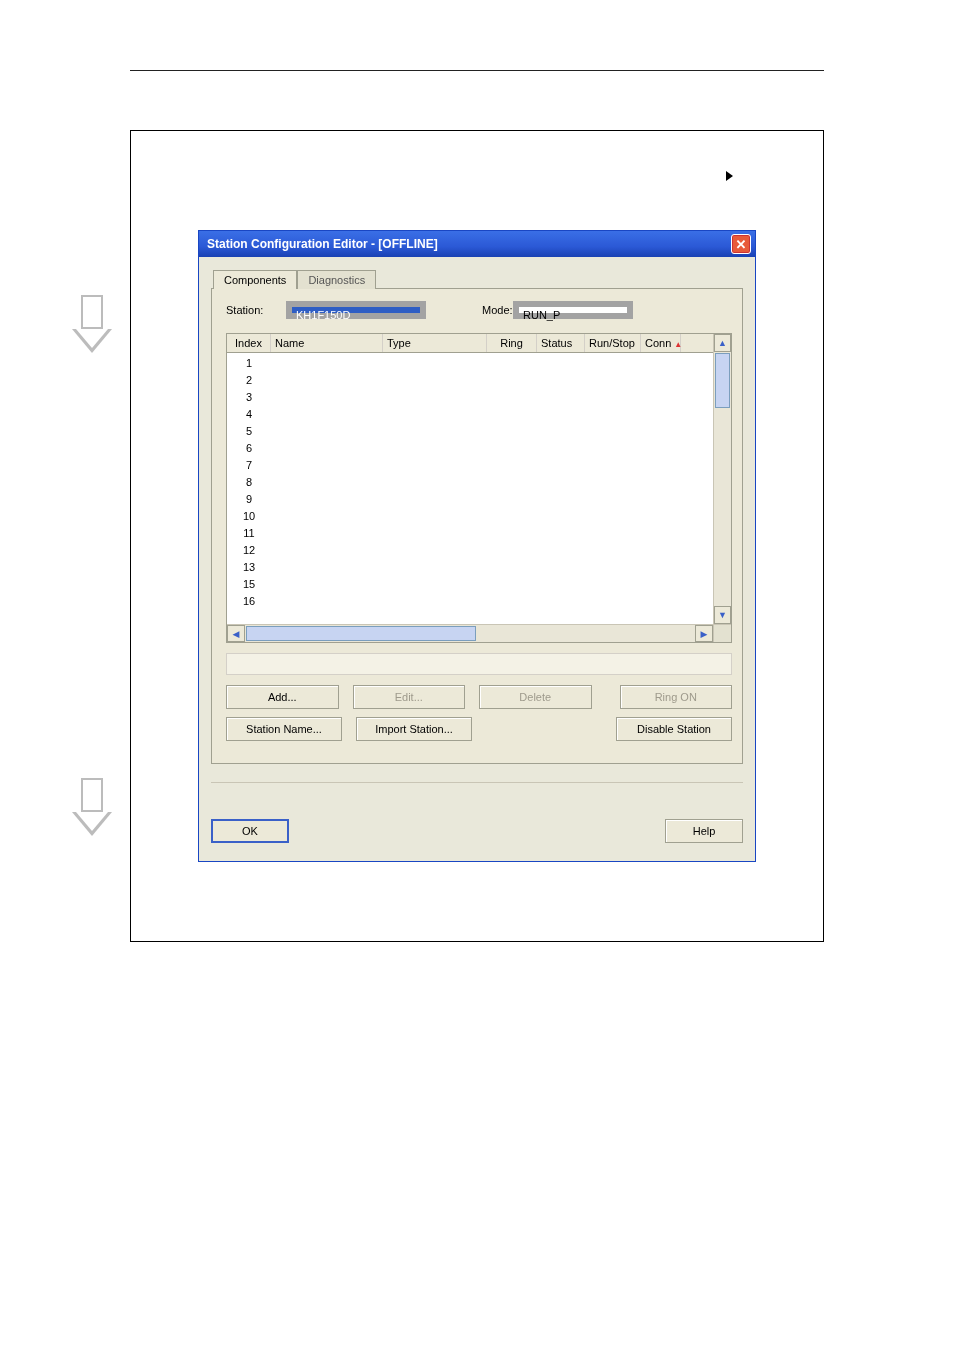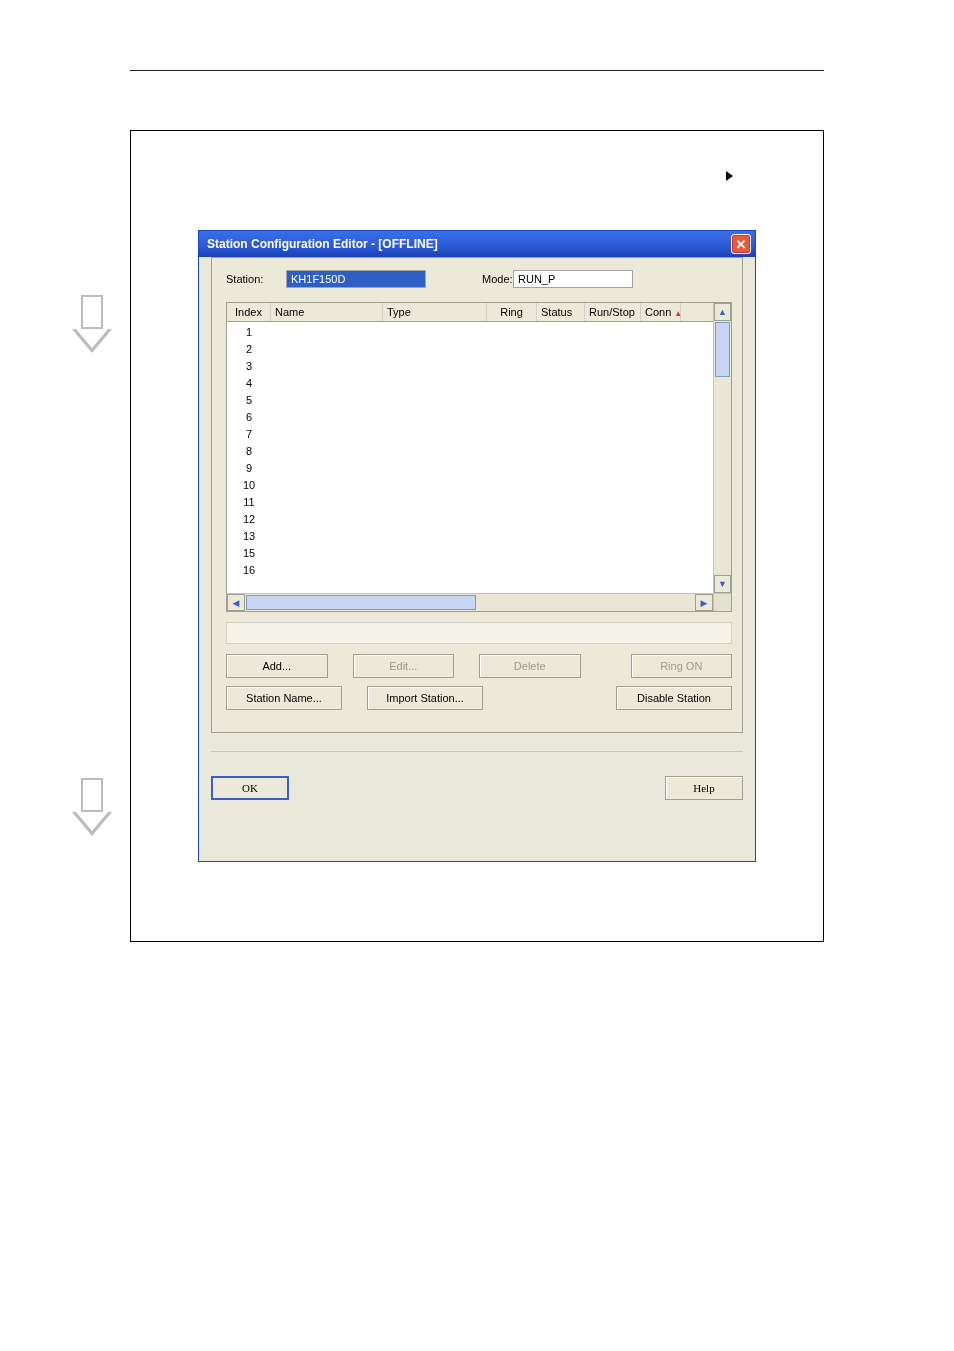--- a/index.html
+++ b/index.html
@@ -17,46 +17,46 @@
   .titlebar { height:26px; background: linear-gradient(#3a6fe6,#2b59d6 60%,#1941b3); display:flex; align-items:center; padding:0 4px; }
   .titlebar .title { color:#fff; font-weight:bold; font-size:12px; flex:1; padding-left:4px;}
   .close-btn { width:20px;height:20px;background:#e85a3a;border:1px solid #fff;border-radius:3px;display:flex;align-items:center;justify-content:center;color:#fff;font-weight:bold;font-size:13px;box-shadow:inset 0 0 0 1px #c33; }
   .tabs { display:flex; margin:12px 0 0 14px; }
   .tab { padding:3px 10px 3px 10px; background:#ece9d8; border:1px solid #a0a090; border-bottom:none; margin-right:0; position:relative; top:1px;}
   .tab.active { background:#ece9d8; z-index:2;}
   .tab.inactive { background:#e3e1d0; color:#555;}
   .tabpanel { margin:0 12px 0 12px; border:1px solid #a0a090; background:#ece9d8; padding:12px 10px 14px 14px; }
   .row-top { display:flex; align-items:center; margin-bottom:14px;}
   .lbl { width:60px; }
-  .textfield { background:#fff; border:1px solid #a3a3a3; padding:2px 4px; height:18px; width:140px; display:inline-block; color:#000;}
+  .textfield { background:#fff; border:6px solid #a3a3a3; padding:2px 4px; height:18px; width:140px; display:inline-block; color:#000;}
   .textfield.sel { background:#2f5ec4;color:#fff;}
   .mode-lbl { margin-left:56px; width:31px;}
   .table-outer { position:relative; border:1px solid #a0a090; background:#fff; height:310px;}
   .table-head { display:flex; background:#ece9d8; border-bottom:1px solid #a0a090;}
   .th { border-right:1px solid #d4d0c8; padding:3px 4px; font-size:11px; position:relative;}
   .th.sorted::after { content:"▲"; color:#d33; font-size:8px; margin-left:3px;}
   .th-index{width:44px;text-align:center;} .th-name{width:112px;} .th-type{width:104px;} .th-ring{width:50px;text-align:center;} .th-status{width:48px;} .th-run{width:56px;} .th-conn{width:40px;}
   .tbody { position:absolute; top:20px; left:0; right:18px; bottom:18px; overflow:hidden;}
   .tr { display:flex; height:17px; align-items:center;}
   .td-index{width:44px;text-align:center;}
   .vscroll { position:absolute; right:0; top:0; width:18px; bottom:18px; background:#e9e6d7; border-left:1px solid #c9c5b5; display:flex; flex-direction:column;}
   .vscroll .btn { height:18px; background:#ece9d8;border:1px solid #a0a090;display:flex;align-items:center;justify-content:center; font-size:9px; color:#3a60c8;}
   .vscroll .thumb { flex:0 0 55px; background:#c7d4f2;border:1px solid #7b9ebd; margin:1px;}
   .vscroll .track { flex:1; }
   .hscroll { position:absolute; left:0; right:18px; bottom:0; height:18px; background:#e9e6d7; border-top:1px solid #c9c5b5; display:flex;}
   .hscroll .btn { width:18px; background:#ece9d8;border:1px solid #a0a090;display:flex;align-items:center;justify-content:center;font-size:9px;color:#3a60c8;}
   .hscroll .thumb { width:230px; background:#c7d4f2;border:1px solid #7b9ebd; margin:1px;}
   .hscroll .track{flex:1;}
   .corner { position:absolute; right:0; bottom:0; width:18px;height:18px;background:#e3e1d0;border-left:1px solid #c9c5b5;border-top:1px solid #c9c5b5;}
   .statusbar { height:22px; border:1px solid #d4d0c8; background:#f4f2e6; margin:10px 0 10px 0;}
-  .btnrow { display:flex; gap:25px; margin-bottom:8px;}
+  .btnrow { display:flex; gap:14px; margin-bottom:8px;}
   .winbtn { width:116px; height:24px; background:#ece9d8; border:1px solid #a0a090; box-shadow:inset 1px 1px 0 #fff; display:flex; align-items:center; justify-content:center; font-size:11px; color:#000;}
   .winbtn.disabled { color:#9e9a8c;}
   .spacer{flex:1;}
-  .bottom-area { margin:18px 12px 0 12px; border-top:1px solid #c9c5b5; padding-top:24px; display:flex;font-family:Liberation Serif, serif;}
+  .bottom-area { margin:18px 12px 0 12px; border-top:1px solid #c9c5b5; padding-top:36px; display:flex;}
   .okbtn { width:78px;height:24px;background:#ece9d8;border:2px solid #3a60c8;display:flex;align-items:center;justify-content:center;}
   .tri-black{position:absolute;right:90px;top:40px;width:0;height:0;border-top:5px solid transparent;border-bottom:5px solid transparent;border-left:7px solid #000;}
 </style>
 </head>
 <body>
 
 <div class="page">
   <div class="hr-top"></div>
 
   <div class="arrow arrow1">
@@ -73,20 +73,24 @@
   <div class="outer-box">
     <div class="tri-black"></div>
   </div>
 
   <div class="dialog">
     <div class="titlebar">
       <span class="title">Station Configuration Editor - [OFFLINE]</span>
       <div class="close-btn">✕</div>
     </div>
 
+    <div class="tabs">
+      <div class="tab active">Components</div>
+      <div class="tab inactive">Diagnostics</div>
+    </div>
 
     <div class="tabpanel">
       <div class="row-top">
         <span class="lbl">Station:</span>
         <span class="textfield sel">KH1F150D</span>
         <span class="mode-lbl">Mode:</span>
         <span class="textfield" style="width:120px">RUN_P</span>
       </div>
 
       <div class="table-outer">

